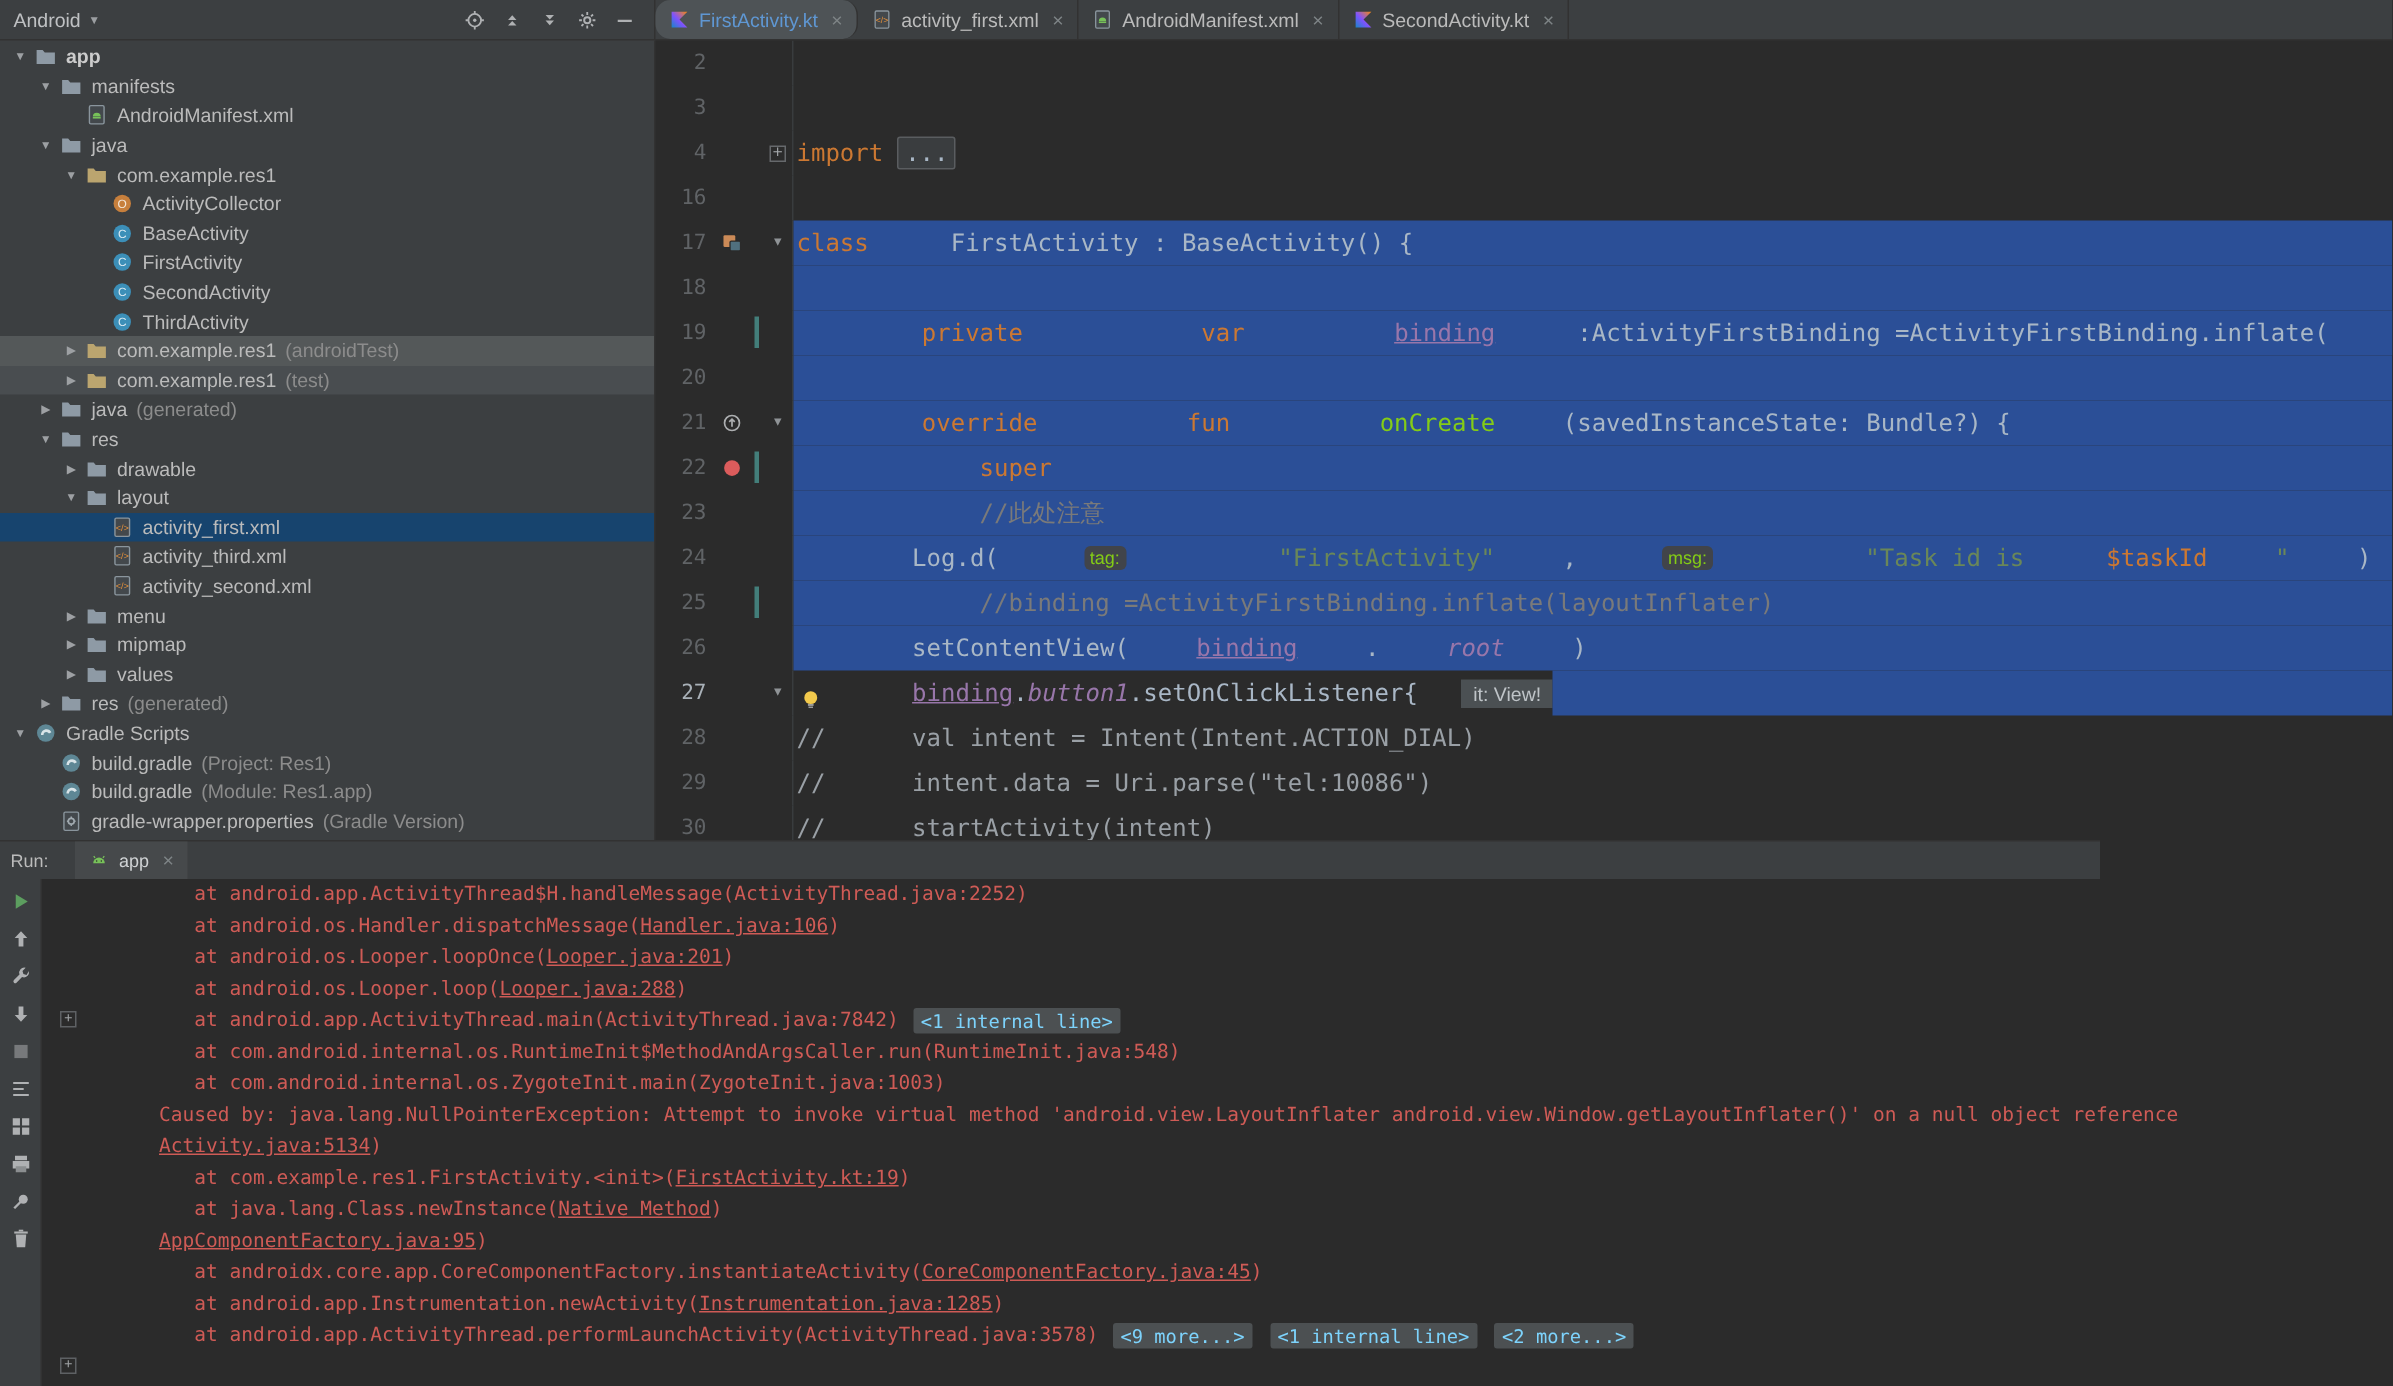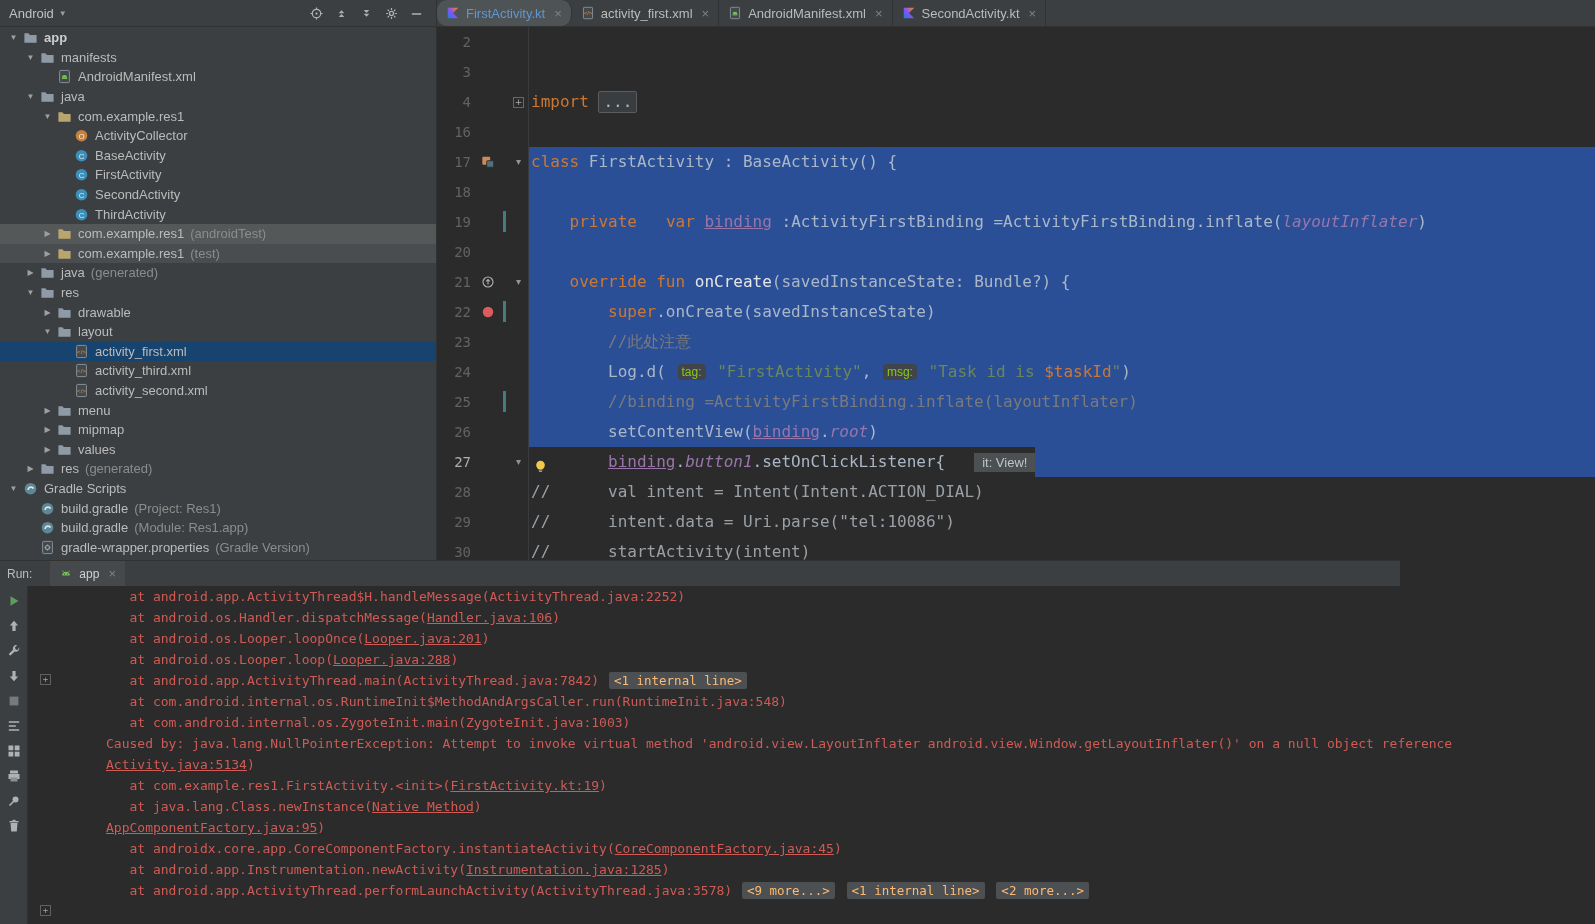--- a/index.html
+++ b/index.html
@@ -39,24 +39,24 @@
   .gnum { width:38px; flex:none; text-align:right; color:#606366; font-size:14px; padding-right:4px; }
   .gnum.bright { color:#a9b1b8; }
   .gico { width:26px; flex:none; display:flex; align-items:center; justify-content:center; }
   .gico .svgi { width:14px; height:14px; }
   .gchg { width:8px; flex:none; position:relative; }
   .gchg.on::after { content:""; position:absolute; left:2px; top:4px; width:3px; height:21px; background:#437e7a; }
   .gfold { width:19px; flex:none; display:flex; align-items:center; justify-content:center; color:#8f9396; font-size:10px; font-family:"DejaVu Sans", sans-serif; }
   .plusbox { display:inline-block; width:11px; height:11px; border:1px solid #66696c; font-size:9px; line-height:9px; text-align:center; color:#a9adb0; background:#2b2b2b; }
   .code { flex:1; display:flex; align-items:center; color:#a9b7c6; position:relative; padding-left:2px; }
   .code span { white-space:pre; }
-  .eline.sel .code { background:#2b4f97; }
+  .eline.sel .code { background:#2b4f97;gap:45px; }
   .fill { flex:1; align-self:stretch; }
   .selfill { background:#2b4f97; }
-  .k { color:#cc7832; } .f { color:#e5e5e5; } .s { color:#6a8759; }
+  .k { color:#cc7832; } .f { color:#84cc16; } .s { color:#6a8759; }
   .c { color:#7a7a7a; } .cl { color:#9aa0a6;text-align:right; }
   .u { color:#9876aa; text-decoration:underline; }
   .i { color:#9876aa; font-style:italic; }
   .t { color:#cc7832; } .p { color:#a9b7c6; }
   .hint { background:#41444a; color:#84cc16; border-radius:4px; padding:1px 4px; margin:0 2px; font-size:12px; line-height:14px; font-family:"Liberation Sans", sans-serif; }
   .hint2 { background:#4b5053; color:#bfc4c8; padding:2px 8px; font-size:13px; line-height:15px; font-family:"Liberation Sans", sans-serif; }
   .foldchip { background:#3a3d3f; border:1px solid #5a5d60; border-radius:2px; padding:0 4px; color:#a9b7c6; line-height:20px; }
   .bulbpos { position:absolute; left:4px; top:7px; width:15px; height:15px; }
   .bulbpos svg { width:100%; height:100%; }
 
@@ -71,21 +71,21 @@
   .ctool { position:absolute; left:0; top:0; bottom:0; width:28px; background:#3c3f41; border-right:1px solid #323232; display:flex; flex-direction:column; align-items:center; padding-top:7px; gap:9px; }
   .ctool .svgi { width:16px; height:16px; }
   .cbody { position:absolute; left:29px; top:0; right:0; bottom:0; font-family:"DejaVu Sans Mono", monospace; font-size:13px; overflow:hidden; }
   .crow { height:21px; line-height:21px; display:flex; }
   .cfold { width:30px; flex:none; position:relative; }
   .cbox { position:absolute; left:11px; top:4px; width:11px; height:11px; border:1px solid #5e6164; color:#9da0a3; font-size:9px; line-height:9px; text-align:center; }
   .ctext { display:flex; align-items:center; padding-left:47px; }
   .ctext span { white-space:pre; }
   .ce { color:#cf5b56; }
   .clk { color:#cf5b56; text-decoration:underline; }
-  .cchip { background:#4c5052; color:#fdba74; padding:1px 5px; margin:0 2px; font-size:12.5px; line-height:15px; border-radius:2px; }
+  .cchip { background:#4c5052; color:#7dd3fc; padding:1px 5px; margin:0 2px; font-size:12.5px; line-height:15px; border-radius:2px; }
 
   .svgi { display:inline-flex; flex:none; }
   .svgi svg { width:100%; height:100%; }
 </style>
 </head>
 <body>
 
 <div class="topbar">
   <div class="panel-header">
     <span class="ph-label">
@@ -582,21 +582,20 @@
               <circle cx="8" cy="8" r="6" fill="#db5c5c"></circle>
             </svg>
           </span>
         </span>
         <span class="gchg on"></span>
         <span class="gfold"></span>
       </div>
       <div class="code">
         <span class="p">        </span>
         <span class="k">super</span>
-        <span class="p">.onCreate(savedInstanceState)</span>
       </div>
     </div>
     <div class="eline sel">
       <div class="gut">
         <span class="gnum">23</span>
         <span class="gico"></span>
         <span class="gchg"></span>
         <span class="gfold"></span>
       </div>
       <div class="code">

